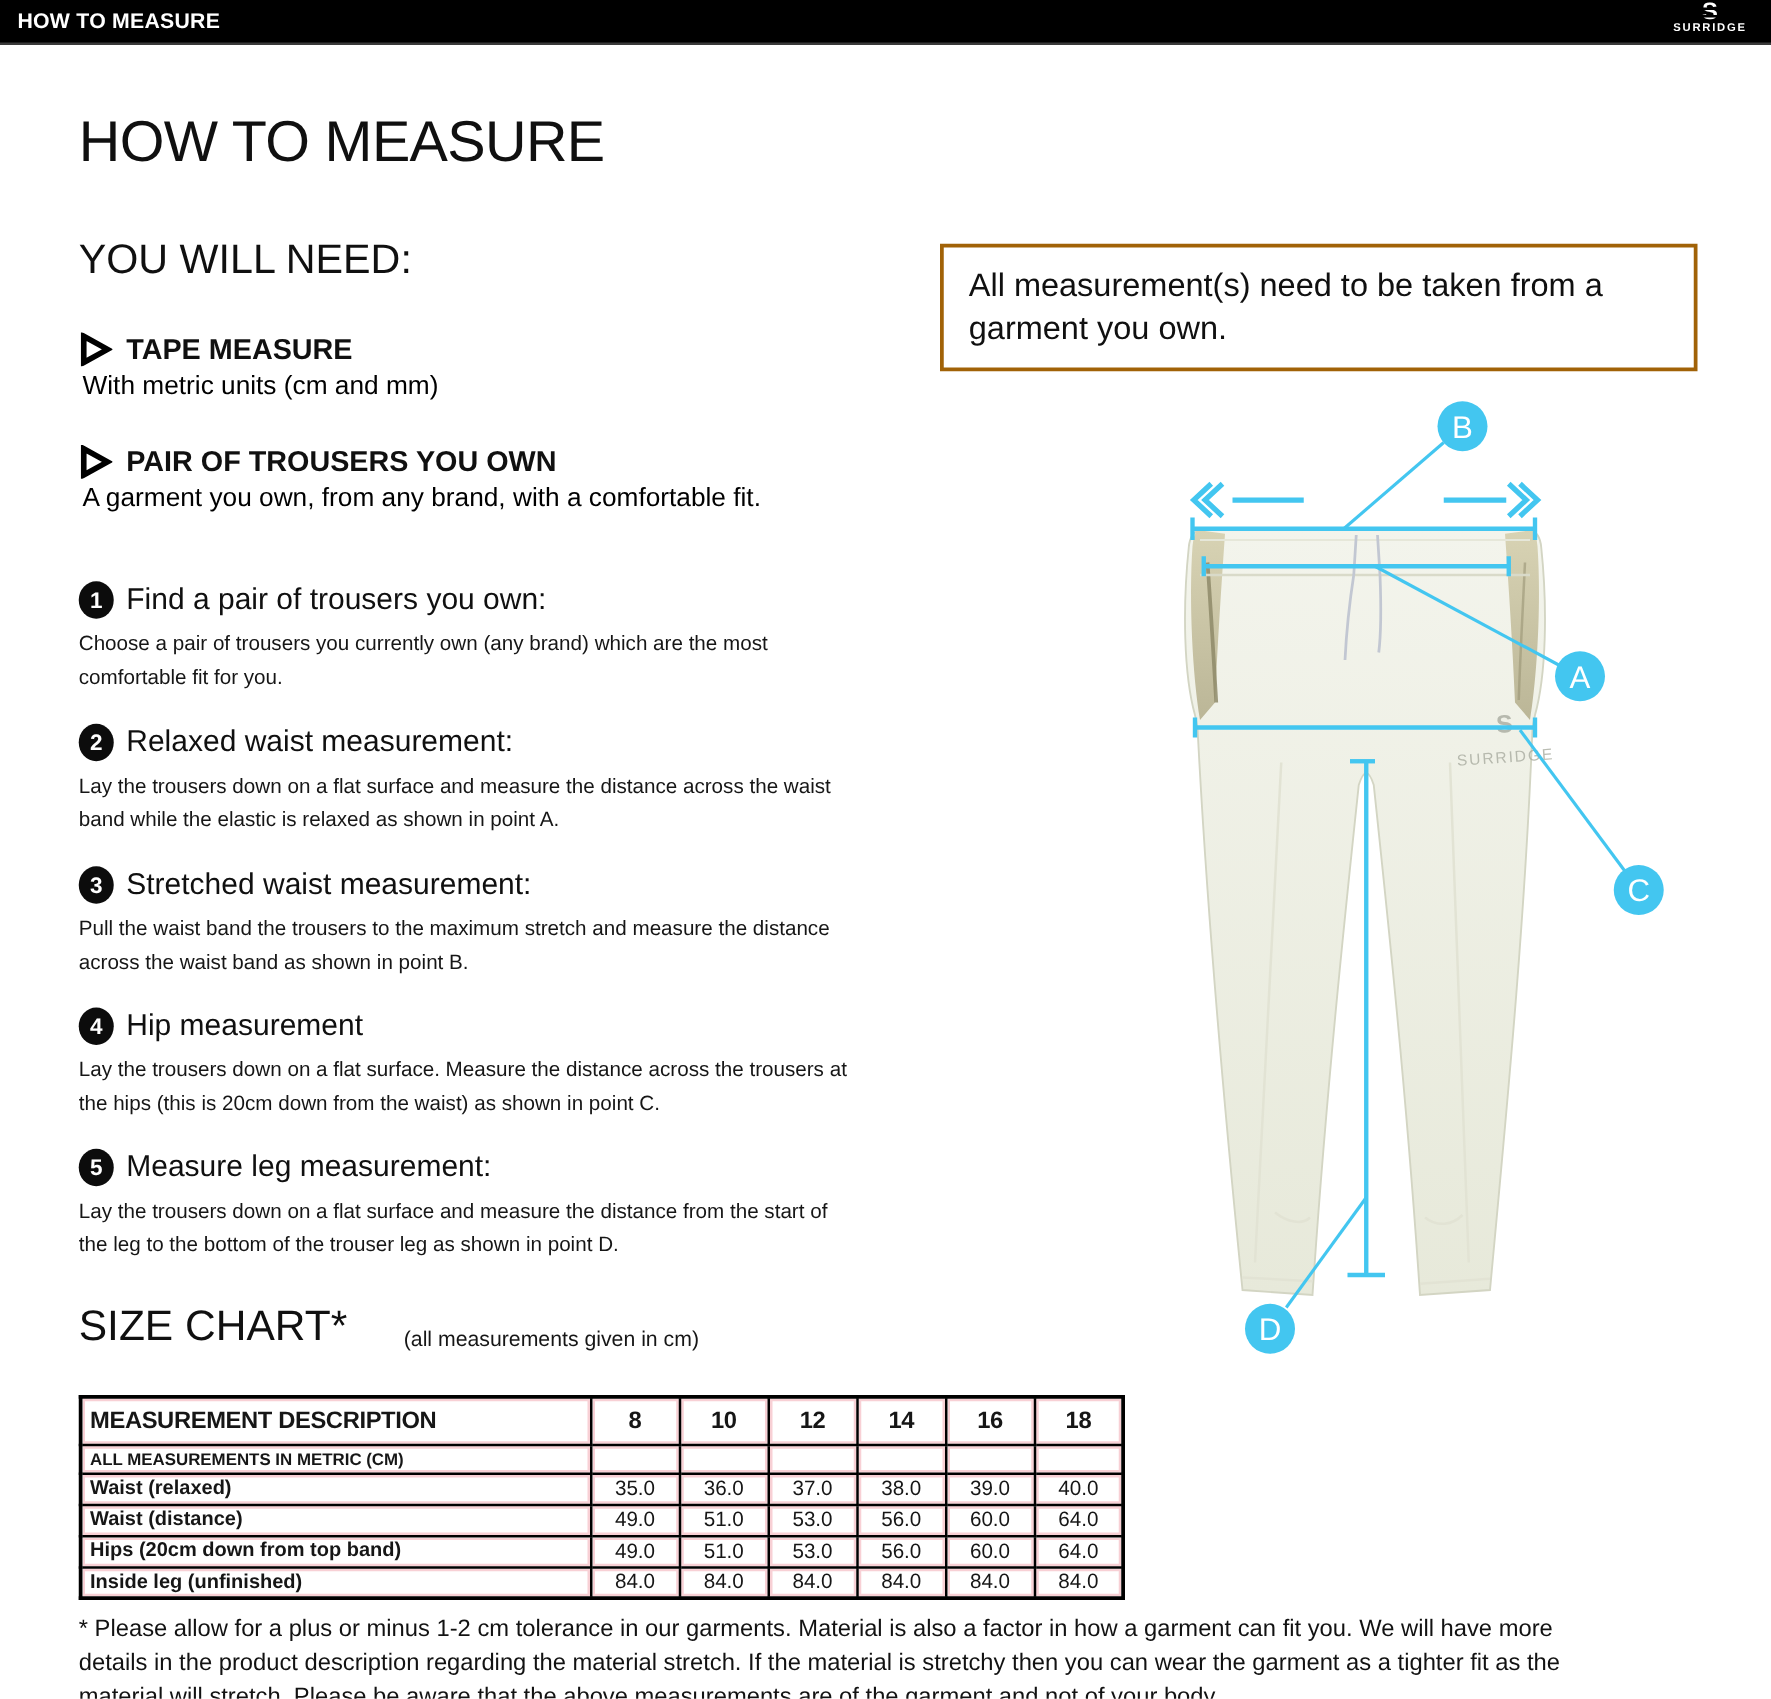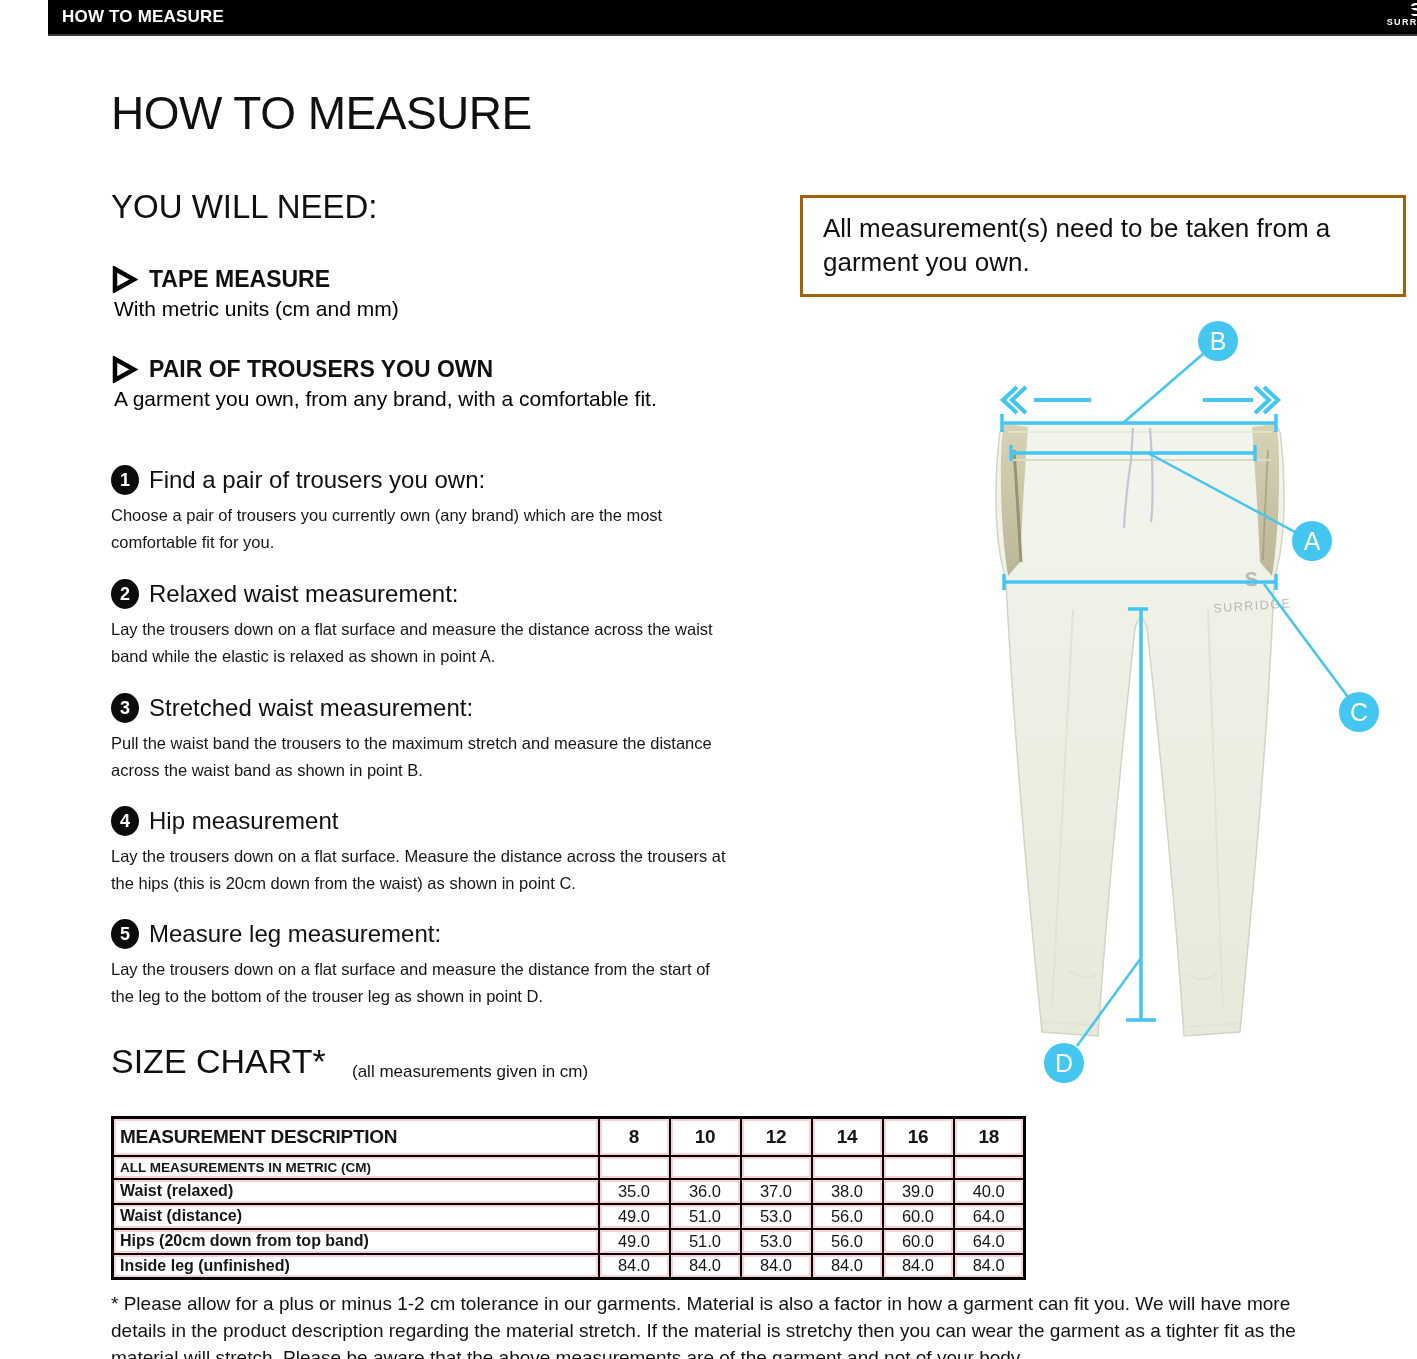--- a/index.html
+++ b/index.html
@@ -13,21 +13,21 @@
     --watermark-color:#A9ACA0;
     --ink:#161616;
   }
   *{margin:0;padding:0;box-sizing:border-box;}
   html,body{background:#ffffff;}
   body{
     font-family:"Liberation Sans", sans-serif;
     color:var(--ink);
     width:1417px;height:1359px;position:relative;overflow:hidden;
   }
-  .page{position:absolute;inset:0;background:#fff;margin-left:48px;}
+  .page{position:absolute;inset:0;background:#fff;}
 
   
   .topbar{
     position:absolute;left:0;top:0;width:1417px;height:36px;
     background:var(--topbar-background);display:flex;align-items:center;
     border-bottom:2px solid #3a3a3a;
   }
   .topbar-title{color:#fff;font-size:17px;font-weight:700;letter-spacing:.2px;padding-left:14px;}
   .brand{position:absolute;right:10px;top:1px;width:78px;text-align:center;color:#fff;line-height:1;}
   .brand-s{font-size:19px;font-weight:900;position:relative;display:inline-block;line-height:18px;}
@@ -71,31 +71,31 @@
   .mleader{stroke:var(--accent-color);stroke-width:2.5;fill:none;}
   .marrow{stroke:var(--accent-color);stroke-width:4.2;fill:none;}
   .mcircle{fill:var(--accent-color);}
   .mletter{fill:#ffffff;font-family:"Liberation Sans",sans-serif;font-size:25px;text-anchor:middle;}
   .stop-gl{stop-color:var(--garment-light);} .stop-gd{stop-color:var(--garment-dark);}
   .stop-pl{stop-color:var(--panel-light);} .stop-pd{stop-color:var(--panel-dark);}
   .wm{fill:var(--watermark-color);font-family:"Liberation Sans",sans-serif;}
 
   
   .h2-size{position:absolute;left:63px;top:1042px;font-size:34px;font-weight:400;color:#101010;}
-  .size-sub{position:absolute;left:304px;top:1062px;font-size:17px;color:#161616;}
+  .size-sub{position:absolute;left:323px;top:1062px;font-size:17px;color:#161616;}
   .sizetable{
     position:absolute;left:63px;top:1116px;border-collapse:collapse;background:#fff;
     border:3px solid #000;
   }
   .sizetable th,.sizetable td{
     border:2px solid #000;
     box-shadow:inset 0 0 0 2px rgba(242,169,178,.55);
     white-space:nowrap;
   }
-  .sizetable .desc-col{width:486px;text-align:left;padding:2px 6px;}
+  .sizetable .desc-col{width:408px;text-align:left;padding:2px 6px;}
   .sizetable .num-col{width:71px;text-align:center;}
   .sizetable thead th{font-size:19px;font-weight:700;height:38px;letter-spacing:-.3px;}
   .row-metric td{font-size:13.5px;font-weight:700;height:23px;}
   .row-data td{height:25px;font-size:16.5px;}
   .row-data .desc-col{font-weight:700;font-size:16px;}
   .row-data .num-col{font-weight:400;}
 
   
   .footnote{
     position:absolute;left:63px;top:1290px;width:1185px;

